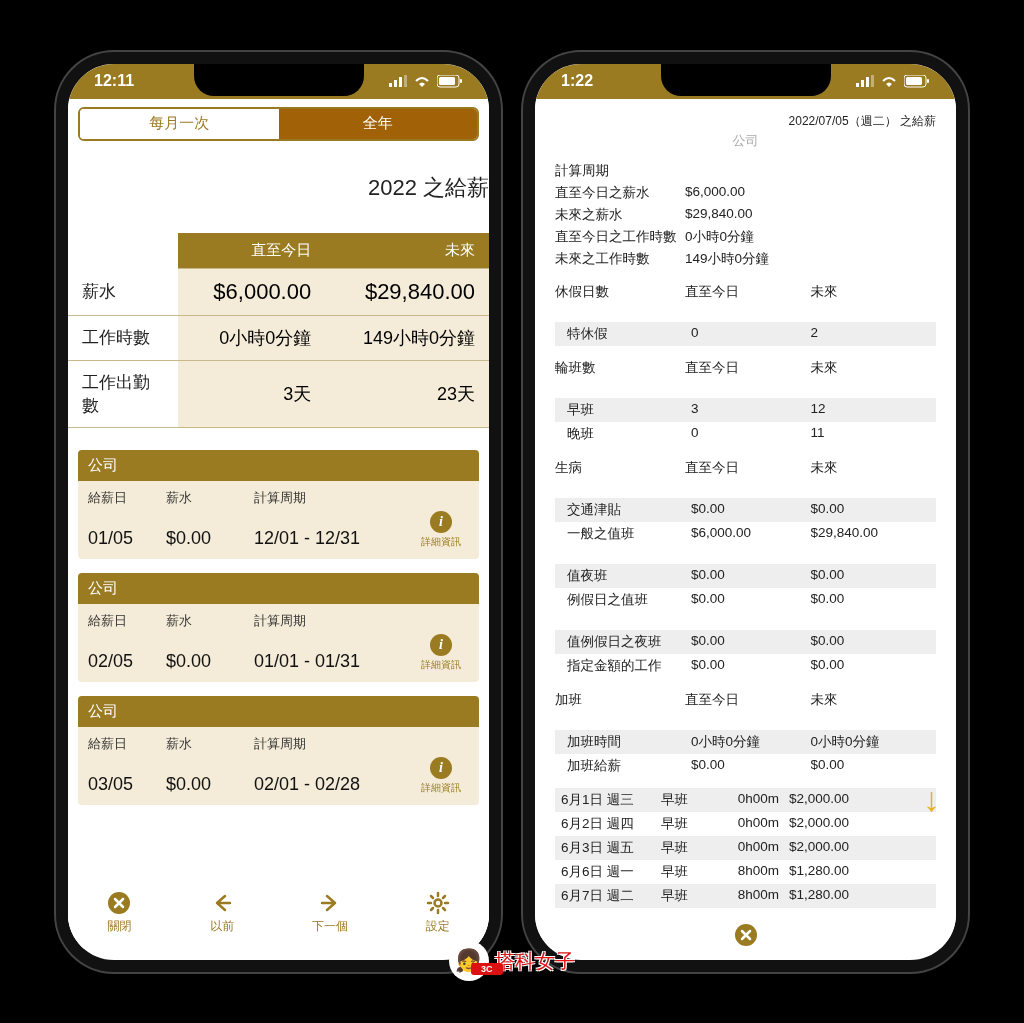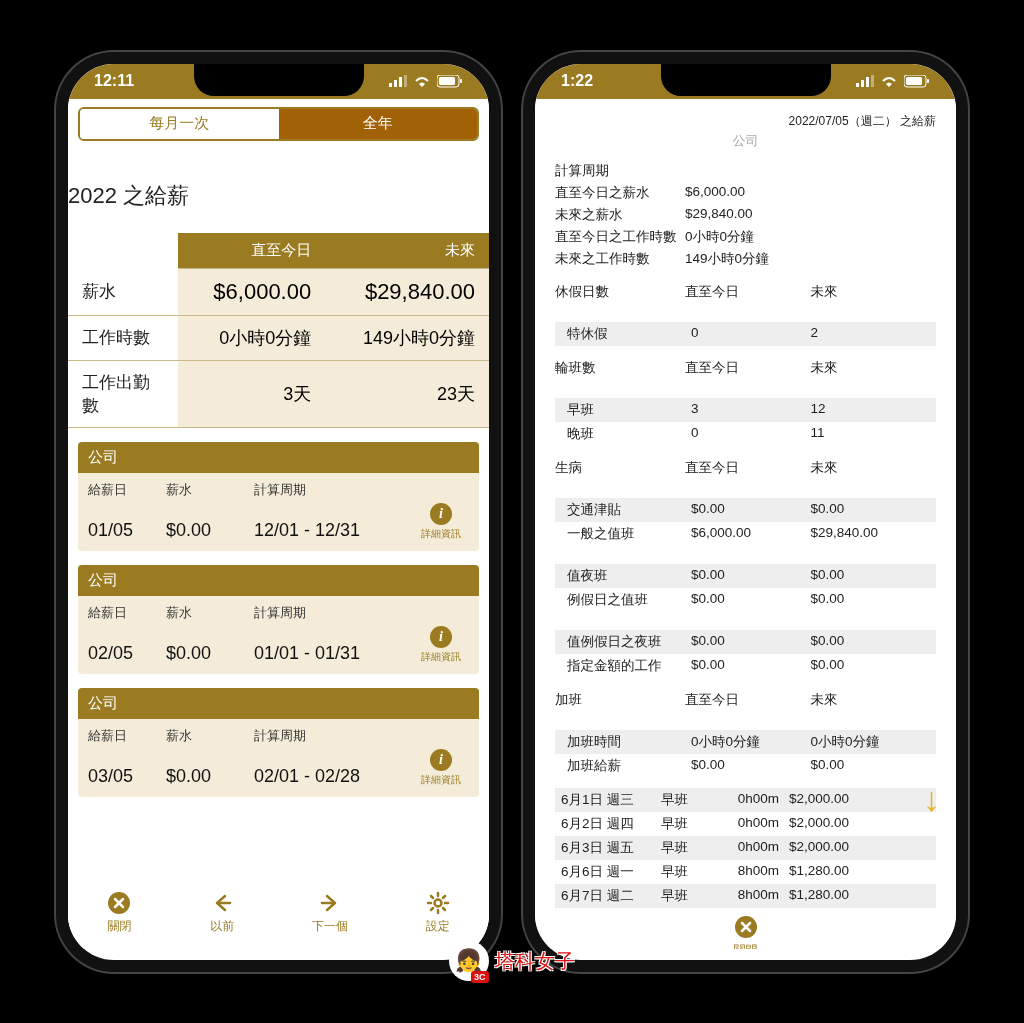--- a/index.html
+++ b/index.html
@@ -43,44 +43,44 @@
     font-weight: 600;
     font-size: 16px;
   }
   .status-icons { display: flex; gap: 6px; align-items: center; }
   .signal, .wifi, .battery { display:inline-block; }
   .signal svg, .wifi svg, .battery svg { display:block; }
   .screen {
     width: 100%; height: calc(100% - 46px);
     background: #fff;
     overflow: hidden;
-    display: flex; flex-direction: column;
+    display: flex; flex-direction: column; gap: 8px;
   }
   
   .seg-wrap { padding: 8px 10px 0; }
   .segmented {
     display: flex;
     border: 2px solid #9a7b22;
     border-radius: 6px;
     overflow: hidden;
     height: 34px;
   }
   .seg-btn {
     flex: 1;
     display: flex; align-items: center; justify-content: center;
     font-size: 15px;
     color: #9a7b22;
     background: #fff;
     cursor: pointer;
   }
   .seg-btn.active { background: #a16207; color: #fff; }
   .title1 {
-    text-align: left;
+    text-align: right;
     font-size: 22px;
-    margin: 40px 0 22px;
+    margin: 24px 0 22px;
     color: #222;
   }
   .summary-table {
     width: 100%;
     border-collapse: collapse;
   }
   .summary-table th.label-col { width: 110px; }
   .summary-table th, .summary-table td {
     border-bottom: 1px solid #c8b88a;
     padding: 10px 14px;
@@ -182,21 +182,21 @@
   }
   .wm-avatar {
     width: 40px; height: 40px; border-radius: 50%;
     background: #fff;
     display:flex; align-items:center; justify-content:center;
     font-size: 22px;
   }
   .wm-badge {
     position:absolute; left:22px; top:22px;
     background:#d11; color:#fff; font-size:9px; font-weight:700;
-    border-radius:3px; padding:1px 3px;margin-top:8px;
+    border-radius:3px; padding:1px 10px;
   }
   .wm-text { color:#d11; font-weight:400; font-size:20px; text-shadow: -1px -1px 0 #fff,1px -1px 0 #fff,-1px 1px 0 #fff,1px 1px 0 #fff; }
   .section-title-row { display:grid; grid-template-columns:130px 1fr 1fr; padding:3px 0; }
 </style>
 </head>
 <body>
 
 <div class="phone">
   <div class="notch"></div>
   <div class="status-bar">

